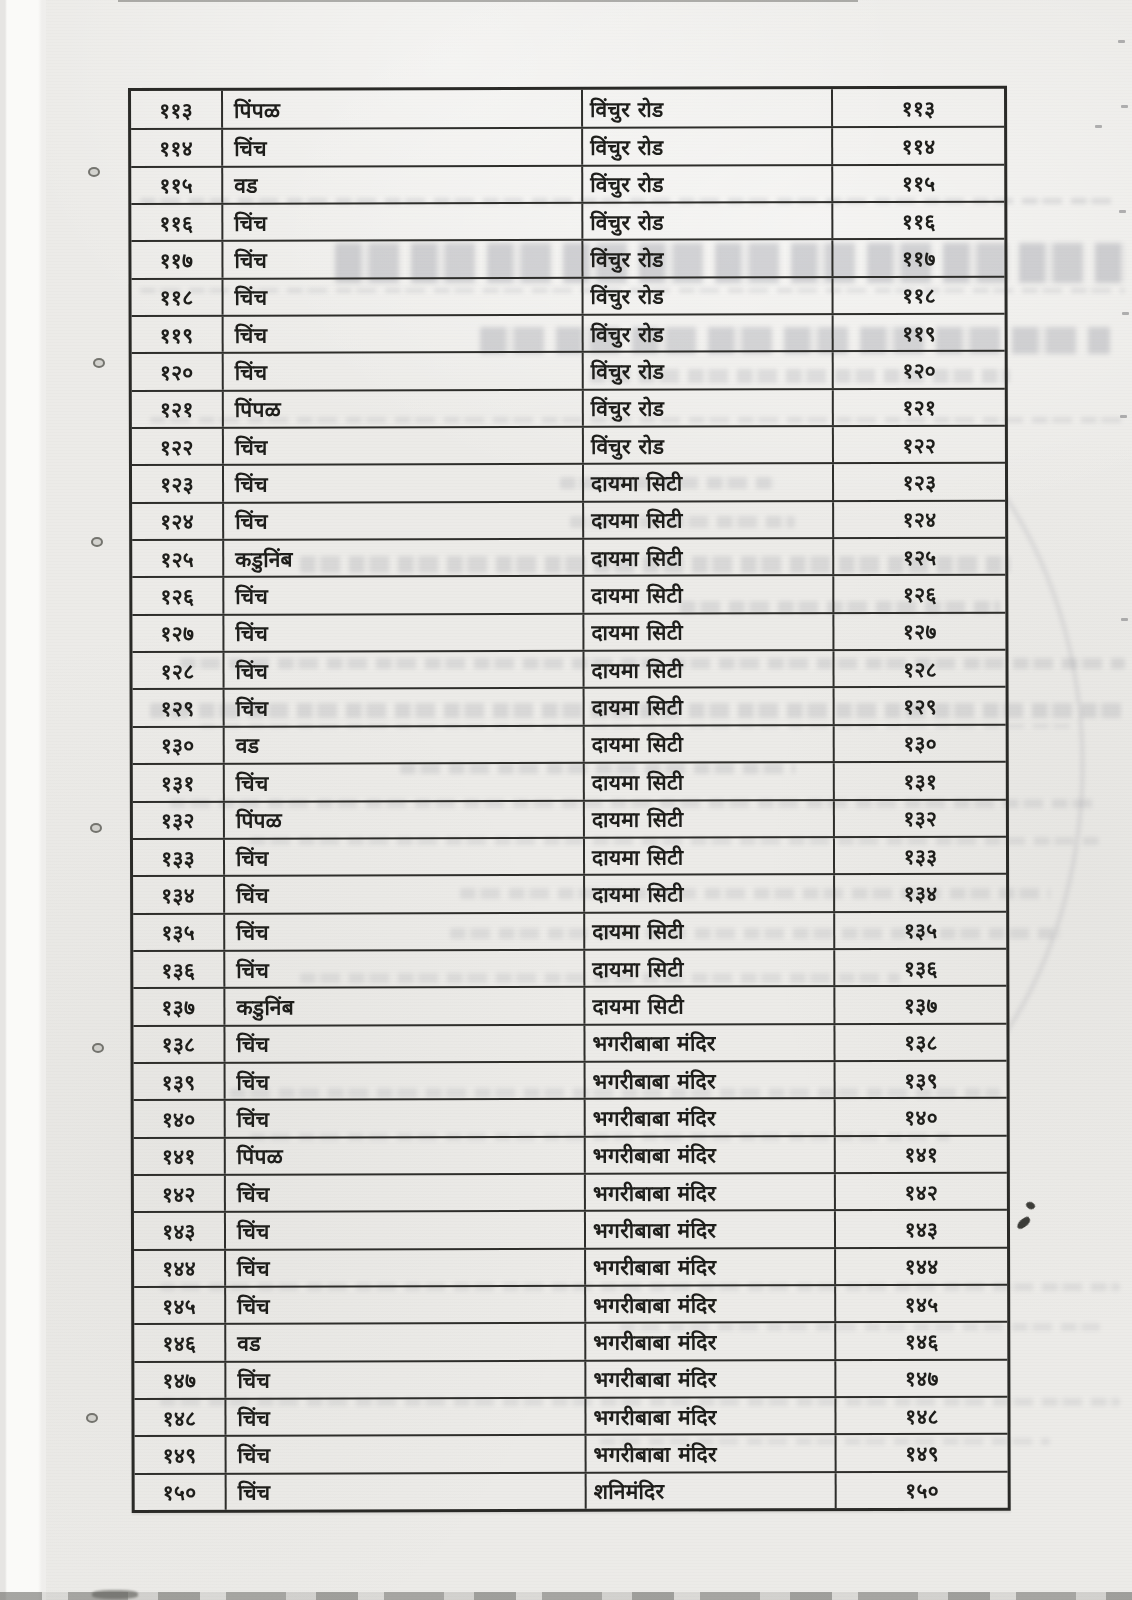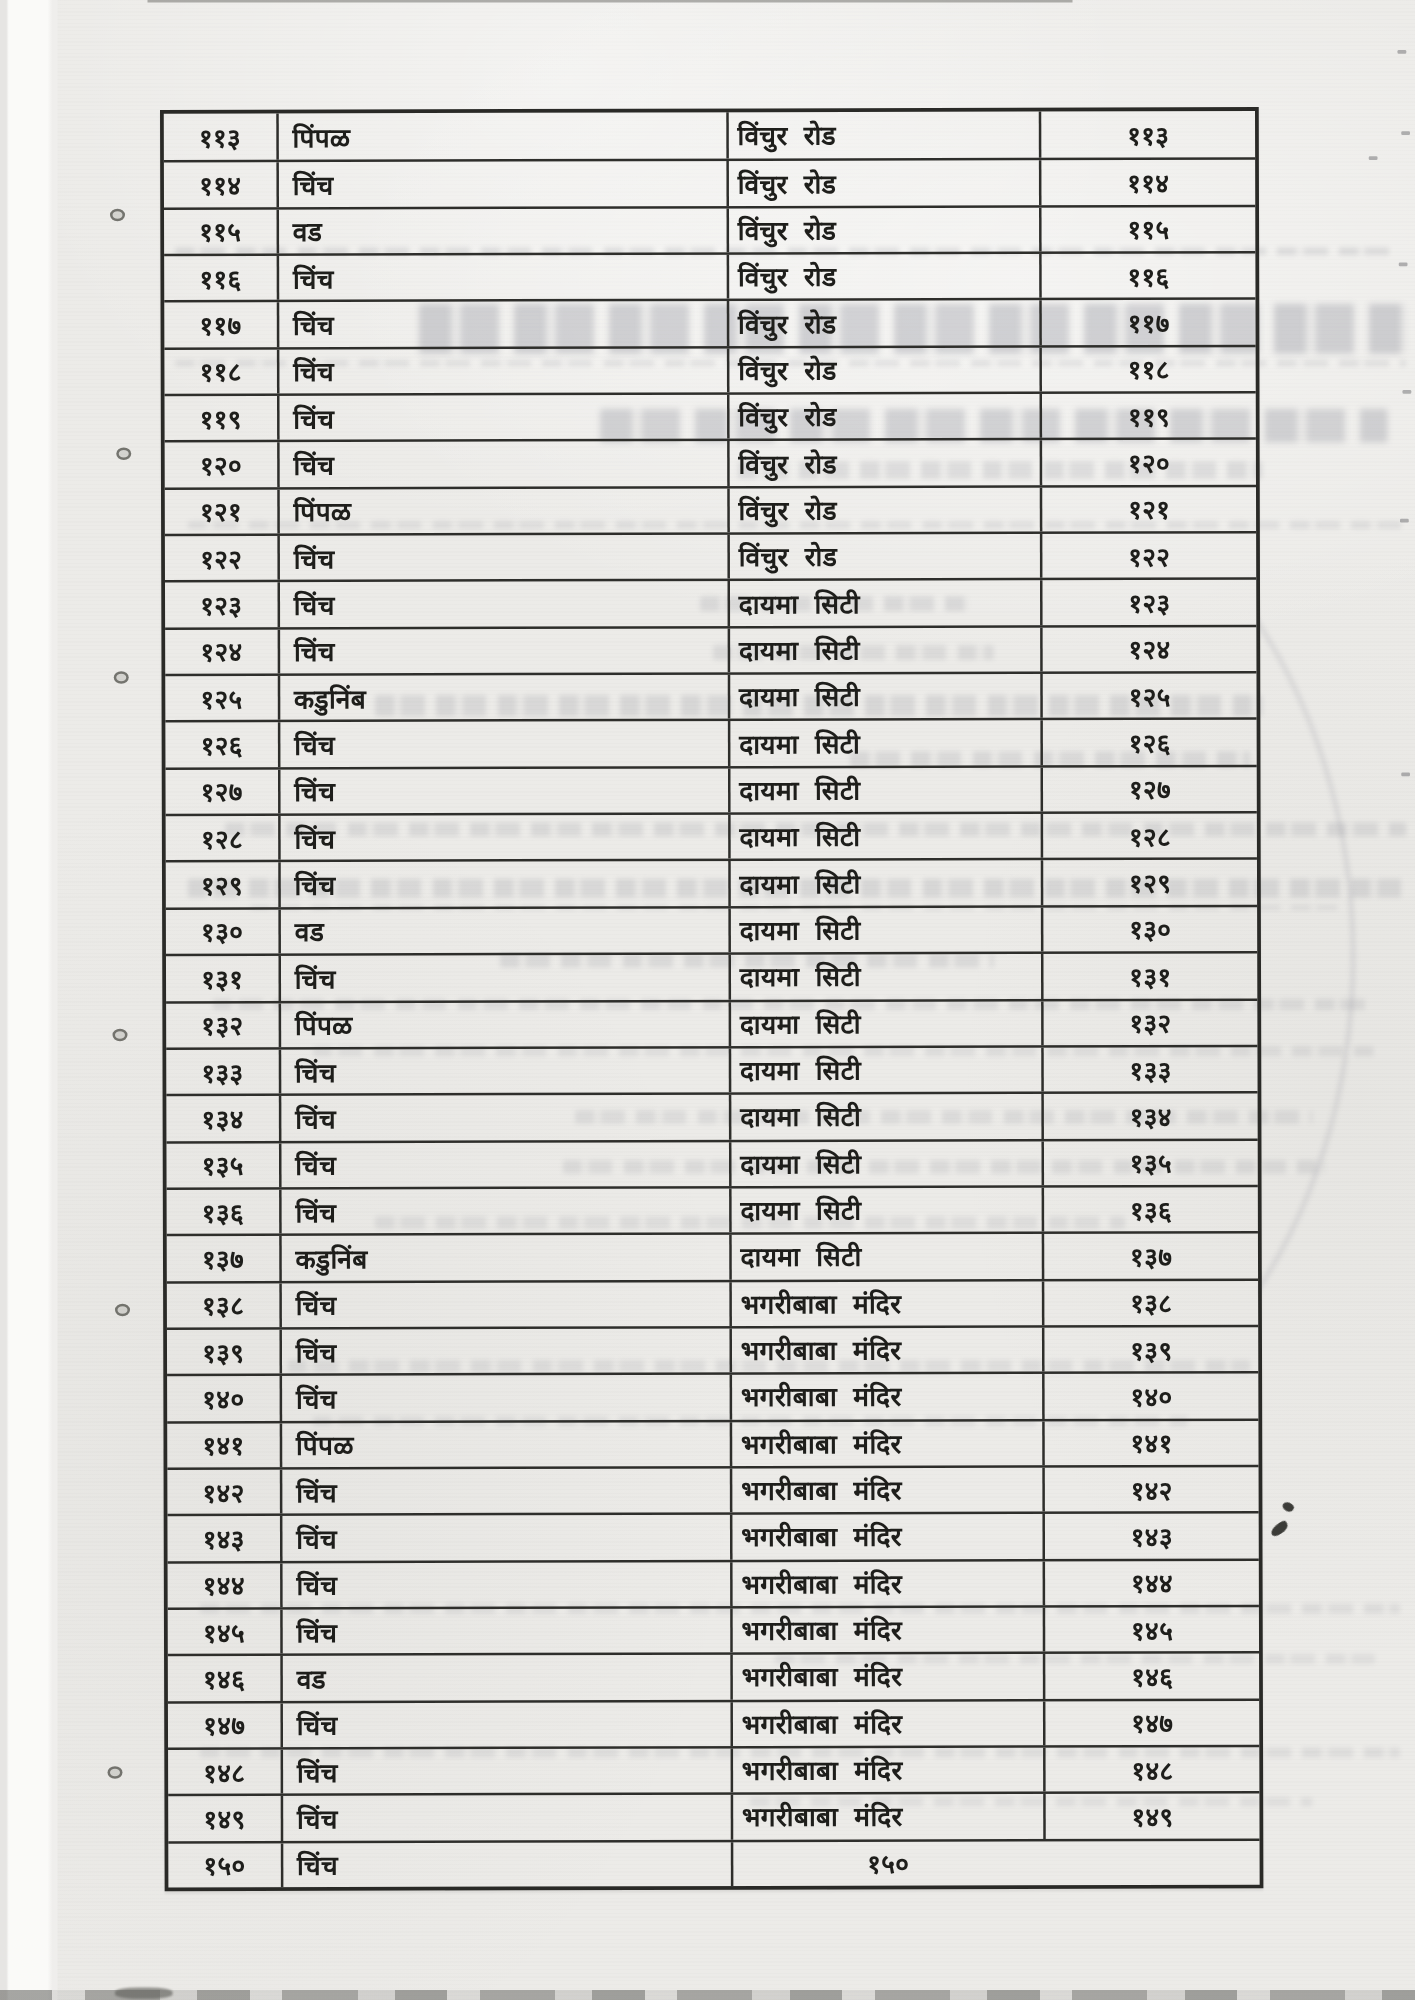--- a/index.html
+++ b/index.html
@@ -84,21 +84,21 @@
     border-top:2px solid #2e2e2b;box-sizing:border-box;
   }
   .trow:first-child{border-top:none;}
   .tcell{
     display:flex;align-items:center;box-sizing:border-box;
     font-size:21px;font-weight:600;color:#1e1e1b;
     letter-spacing:.3px;white-space:nowrap;overflow:visible;
   }
   .tcell.c0,.tcell.c3{justify-content:center;}
   .tcell.c1{border-left:2px solid #2e2e2b;padding-left:11px;}
-  .tcell.c2{border-left:2px solid #2e2e2b;padding-left:7px;font-family:Liberation Mono, monospace;}
+  .tcell.c2{border-left:2px solid #2e2e2b;padding-left:7px;}
   .tcell.c3{border-left:2px solid #2e2e2b;}
 </style>
 </head>
 <body>
 
 <div class="paper-texture"></div>
 <div class="left-margin-strip"></div>
 <div class="top-edge-line"></div>
 <div class="stamp-ghost-clip">
   <div class="stamp-ghost-arc"></div>
@@ -350,20 +350,21 @@
     </div>
     <div class="trow">
       <div class="tcell c0">१४९</div>
       <div class="tcell c1">चिंच</div>
       <div class="tcell c2">भगरीबाबा मंदिर</div>
       <div class="tcell c3">१४९</div>
     </div>
     <div class="trow">
       <div class="tcell c0">१५०</div>
       <div class="tcell c1">चिंच</div>
+      <div class="tcell c2">शनिमंदिर</div>
       <div class="tcell c3">१५०</div>
     </div>
   </div>
 
 <div id="speck-layer">
     <div class="scan-speck" style="left: 88px; top: 167px;"></div>
     <div class="scan-speck" style="left: 93px; top: 358px;"></div>
     <div class="scan-speck" style="left: 91px; top: 537px;"></div>
     <div class="scan-speck" style="left: 90px; top: 823px;"></div>
     <div class="scan-speck" style="left: 92px; top: 1043px;"></div>

